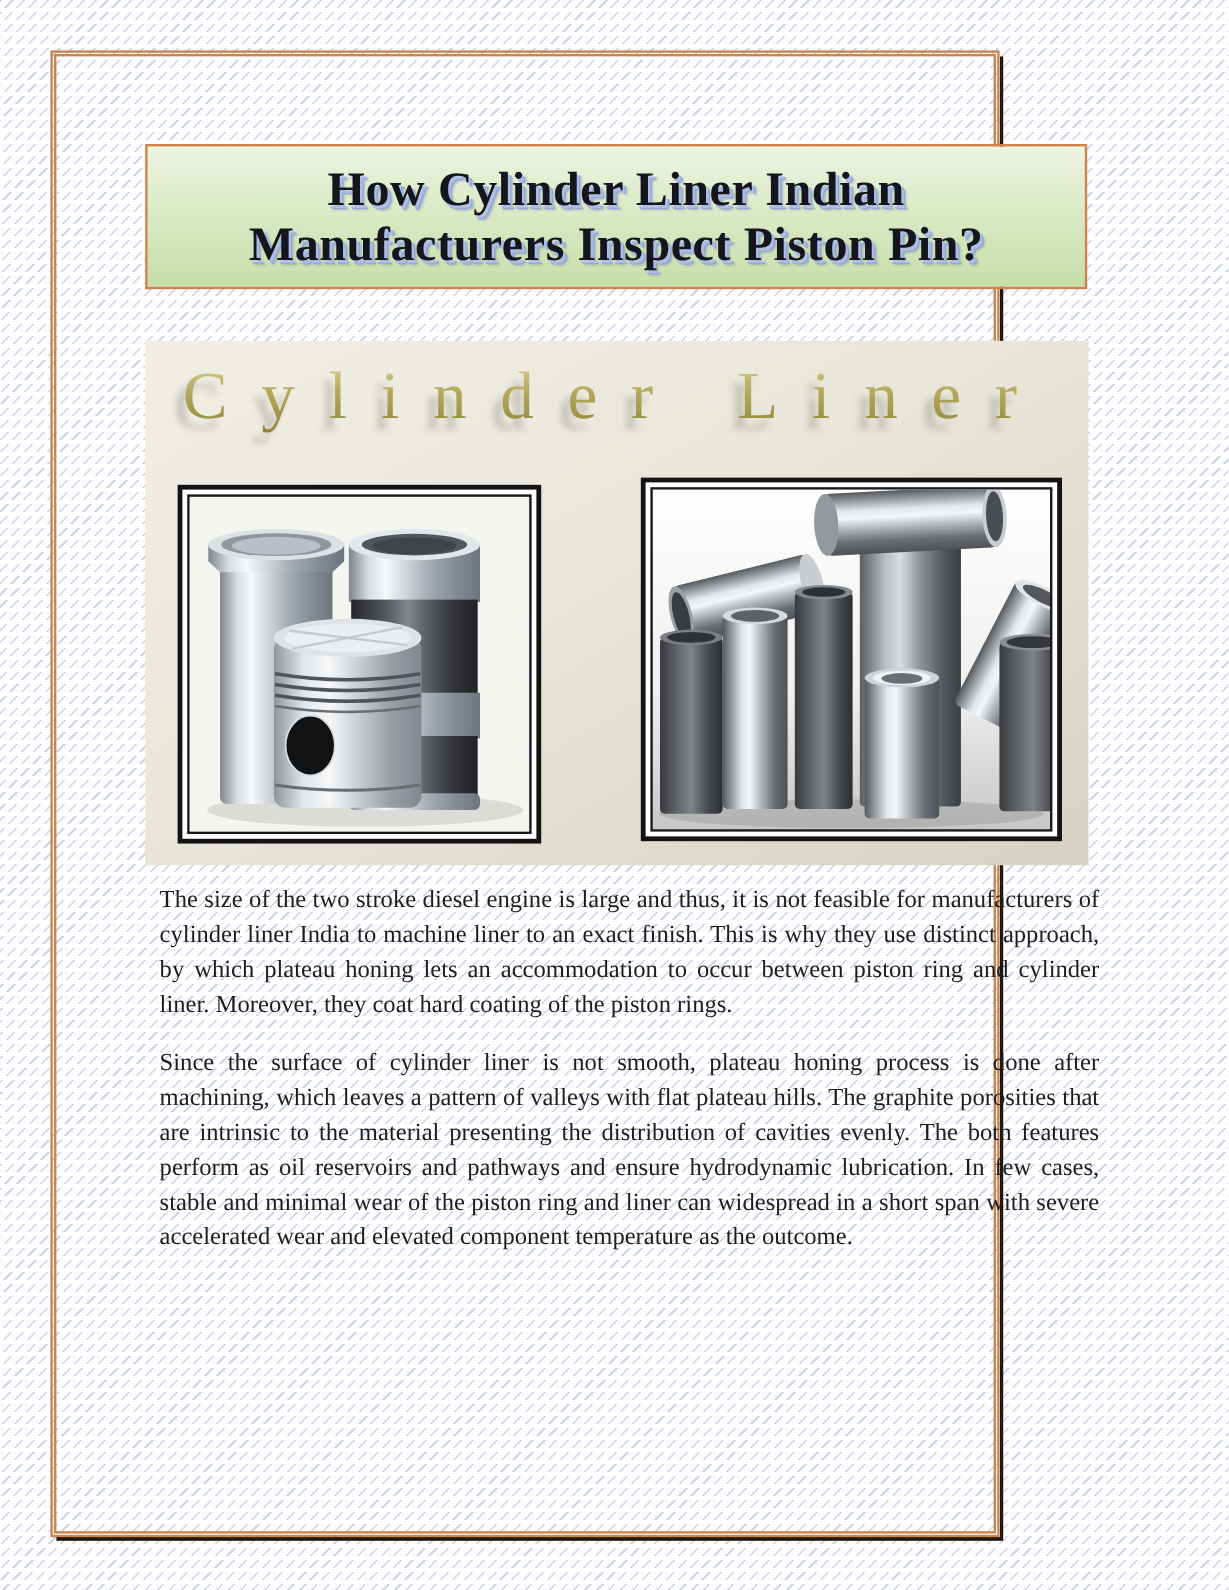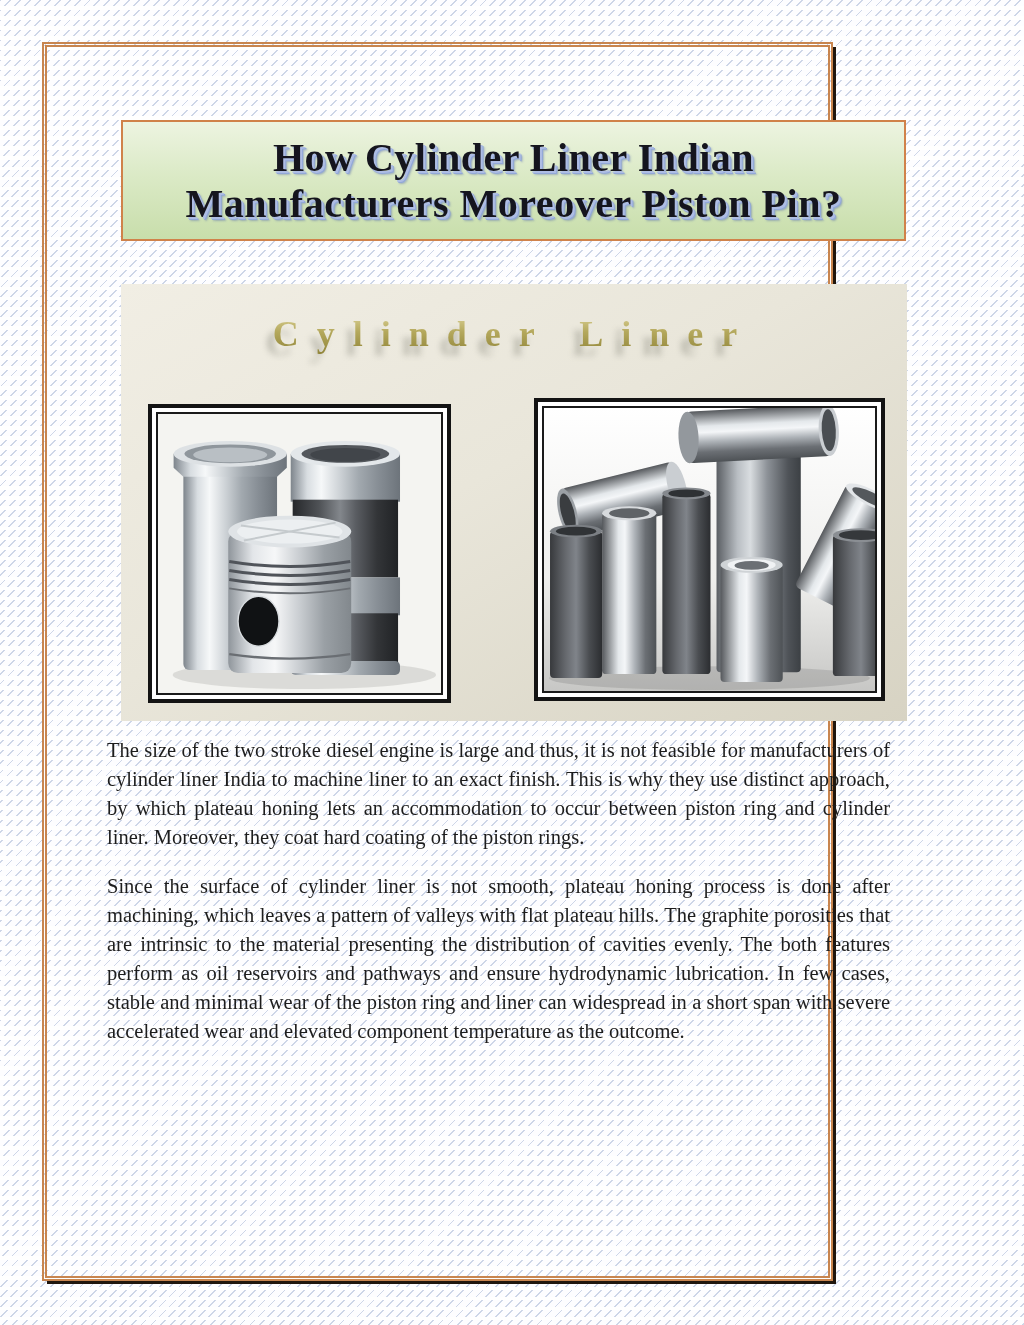--- a/index.html
+++ b/index.html
@@ -32,23 +32,23 @@
     color:#15151e;
     text-shadow:2px 2px 0 #aebde4, 3px 3px 0 #92a8d8, 4px 4px 2px rgba(90,110,170,0.45);
     letter-spacing:0.5px;
     white-space:nowrap;
   }
   .hero{
     position:absolute;left:74px;top:237px;width:786px;height:437px;
     background:linear-gradient(150deg,#f1eee4 0%,#e9e6da 45%,#d7d3c3 100%);
   }
   .hero-caption{
-    position:absolute;left:0;top:29px;width:100%;
+    position:absolute;left:0;top:14px;width:100%;
     text-align:center;white-space:nowrap;
-    font-size:36px;font-weight:bold;letter-spacing:0.50em;
+    font-size:56px;font-weight:normal;letter-spacing:0.50em;
     background:linear-gradient(180deg,#ddd49a 0%,#b4a85c 45%,#8f8338 100%);
     -webkit-background-clip:text;background-clip:text;
     color:transparent;
     filter:drop-shadow(-7px 9px 3px rgba(110,110,98,0.40));
   }
   .photo-frame{
     position:absolute;
     background:#ffffff;
     border:4px solid #131313;
     padding:4px;
@@ -58,38 +58,38 @@
     width:100%;height:100%;
     border:2px solid #1a1a1a;
     box-sizing:border-box;
     overflow:hidden;
     background:#f6f6f4;
   }
   .photo-inner svg{display:block;width:100%;height:100%;}
   .pf-left{left:27px;top:120px;width:303px;height:299px;}
   .pf-right{left:413px;top:114px;width:351px;height:303px;}
   .body-text{
-    position:absolute;left:60px;top:689px;width:783px;
+    position:absolute;left:86px;top:689px;width:783px;
     color:#1d1d1d;
   }
   .body-text p{
     margin:0 0 20px 0;
     font-size:20.5px;line-height:29px;
     text-align:justify;
   }
 </style>
 </head>
 <body>
 
 <div class="page">
   <div class="frame">
 
     <div class="title-box">
       <div class="title-line">How Cylinder Liner Indian</div>
-      <div class="title-line">Manufacturers Moreover Piston Pin?</div>
+      <div class="title-line">Manufacturers Inspect Piston Pin?</div>
     </div>
 
     <div class="hero">
       <div class="hero-caption">Cylinder Liner</div>
 
       <div class="photo-frame pf-left">
         <div class="photo-inner">
           <svg viewBox="0 0 290 280" preserveAspectRatio="none">
             <defs>
               <linearGradient id="lgSteel" x1="0" y1="0" x2="1" y2="0">

